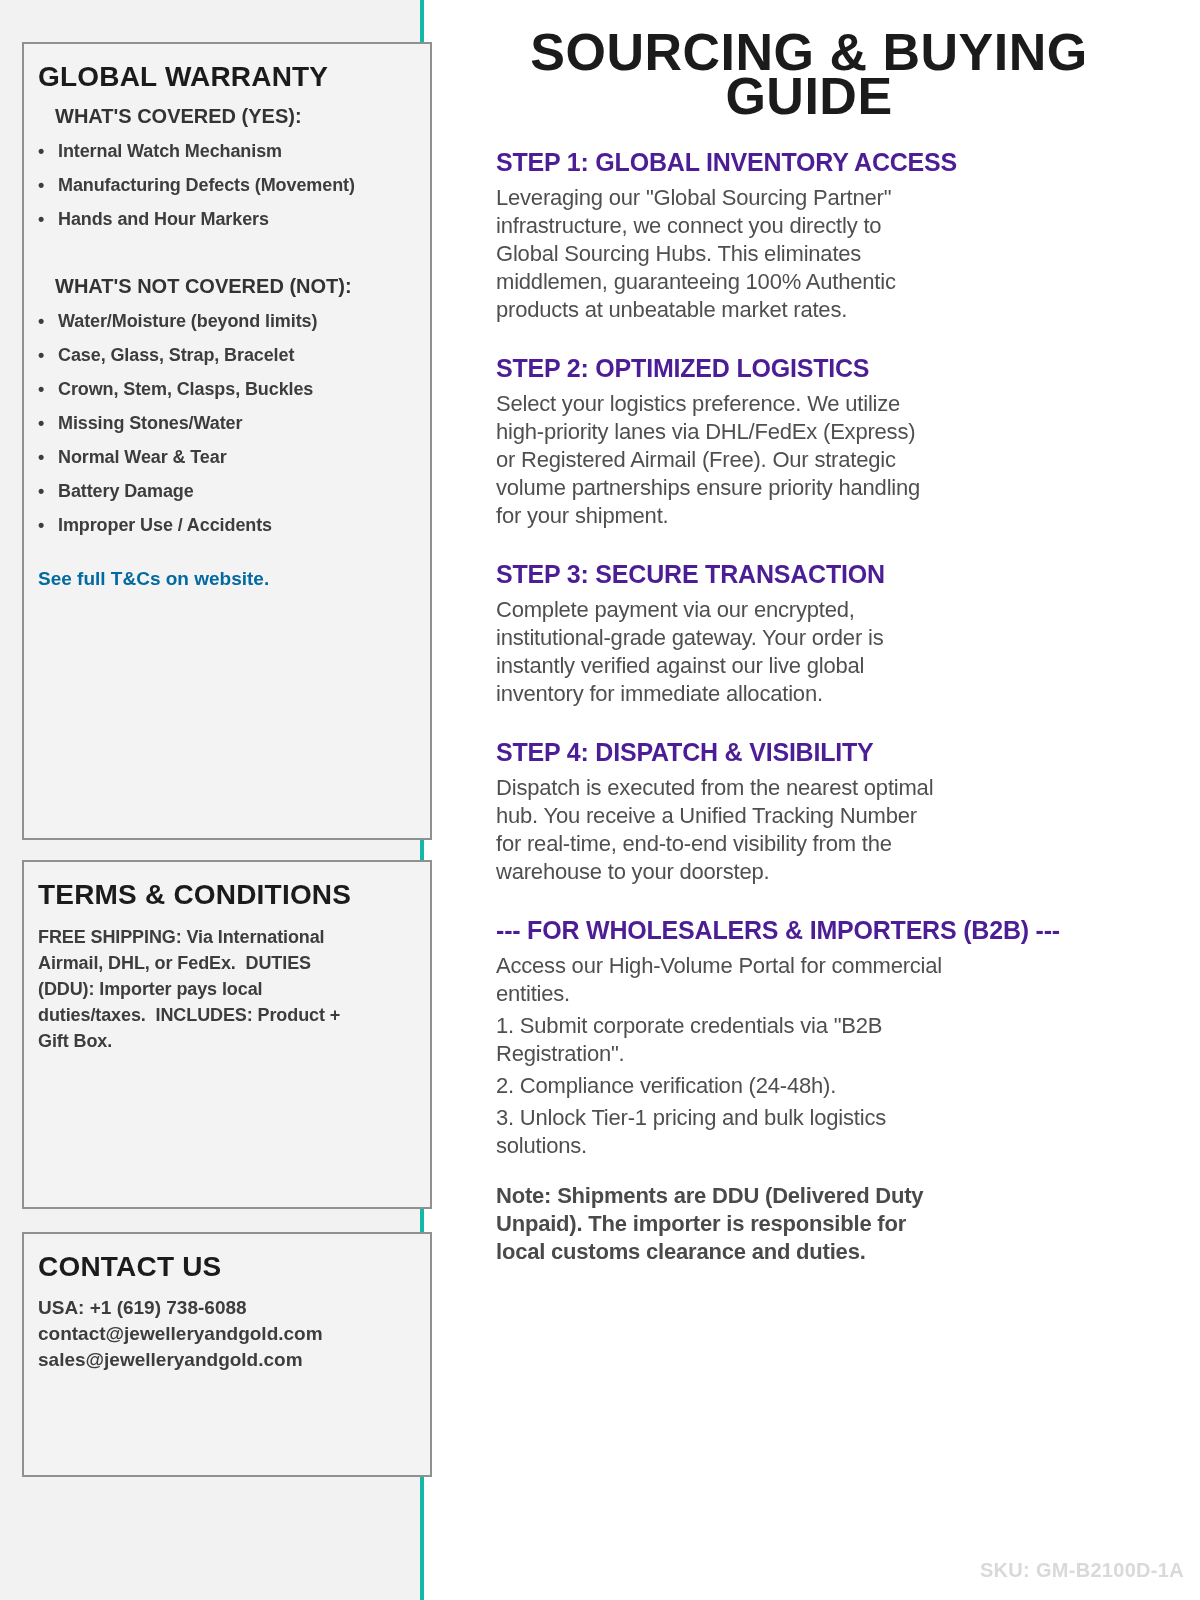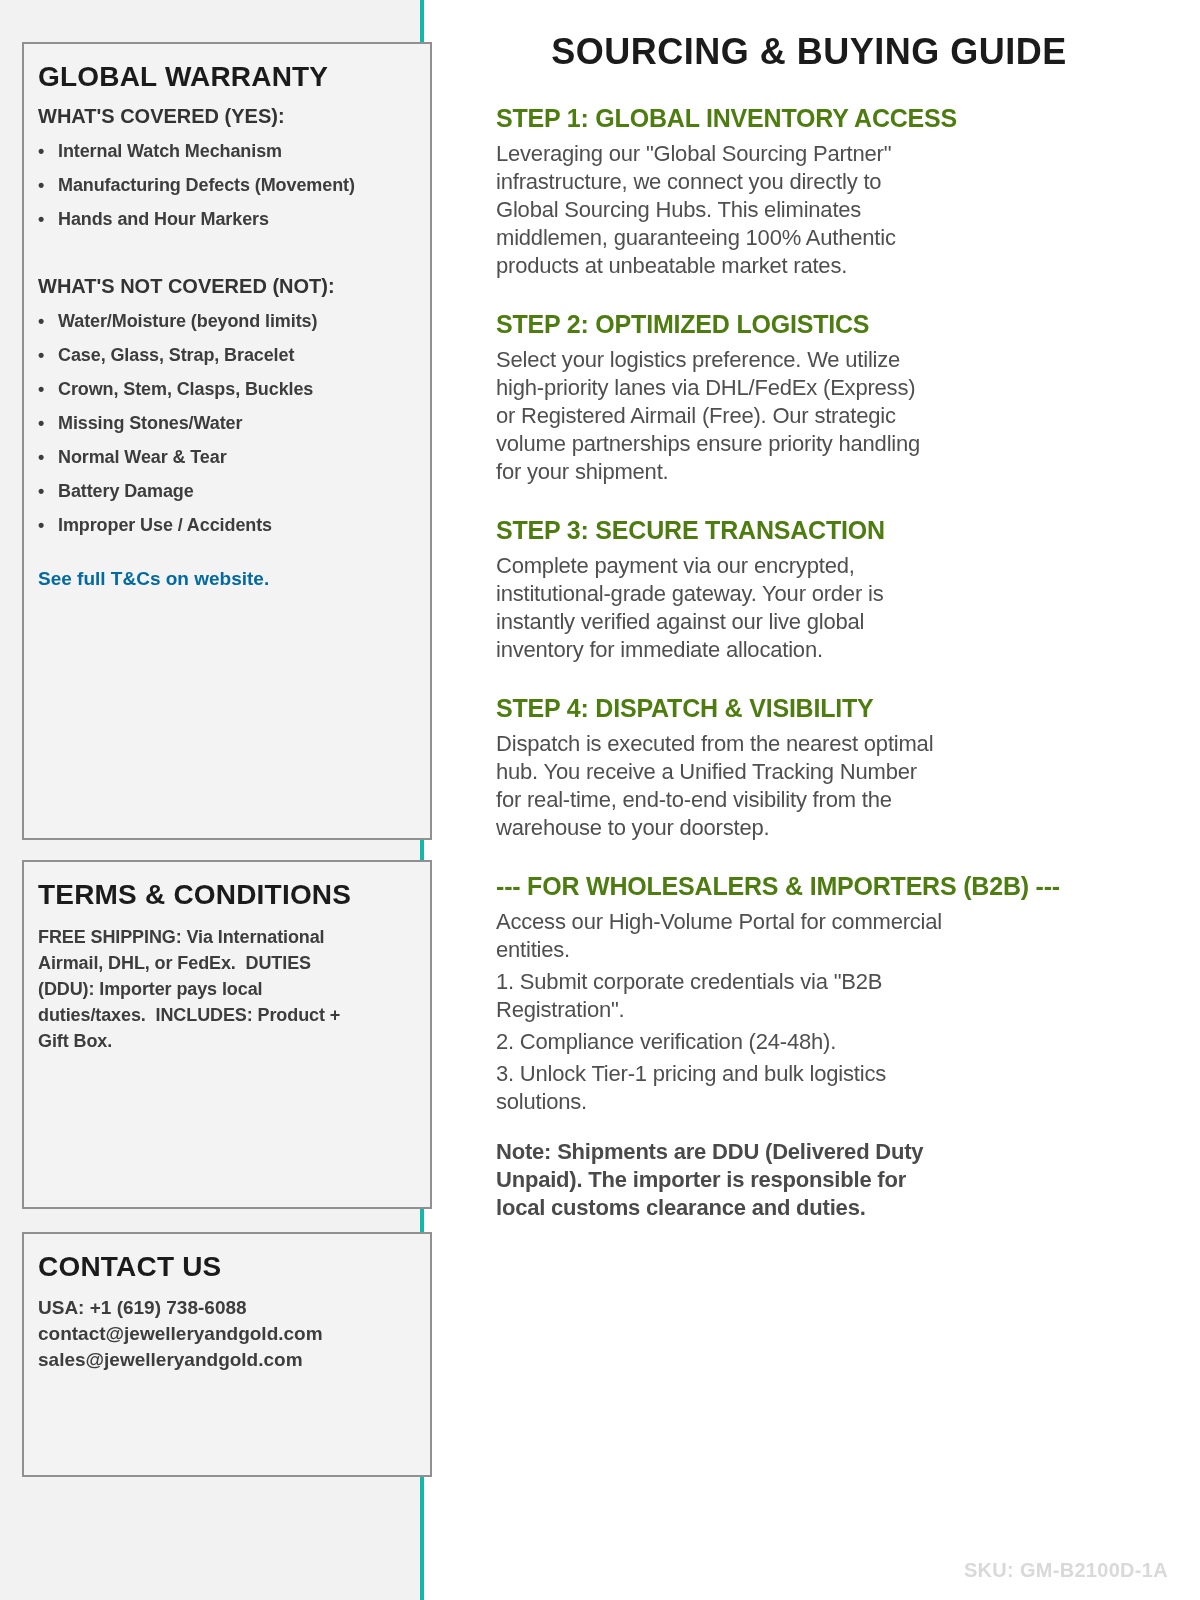--- a/index.html
+++ b/index.html
@@ -39,20 +39,21 @@
     color: #1b1b1b;
     letter-spacing: 0.2px;
     line-height: 34px;
   }
   .side-subhead {
     font-size: 20px;
     font-weight: 700;
     color: #333333;
     line-height: 24px;
     margin-top: 10px;
+    margin-left: 17px;
   }
   .side-subhead.second { margin-top: 44px; }
   .bullet-list { margin-top: 12px; }
   .bullet-row {
     display: flex;
     align-items: flex-start;
     font-size: 18px;
     font-weight: 700;
     color: #3d3d3d;
     line-height: 22px;
@@ -89,51 +90,51 @@
   .contact-line.first { margin-top: 12px; }
 
   
   .main {
     position: absolute;
     left: 458px; right: 0; top: 0; bottom: 0;
     background: #ffffff;
     padding: 30px 78px 0 38px;
   }
   .page-title {
-    font-size: 36px;
+    font-size: 52px;
     font-weight: 800;
     color: #1b1b1b;
     text-align: center;
     line-height: 44px;
     letter-spacing: 0.5px;
     margin-bottom: 24px;
   }
   .step-heading {
     font-size: 25px;
     font-weight: 700;
-    color: #4d7c0f;
+    color: #4c1d95;
     line-height: 32px;
     letter-spacing: -0.2px;
     margin-top: 28px;
   }
   .step-body {
     font-size: 22px;
     font-weight: 500;
     color: #4f4f4f;
     line-height: 28px;
     letter-spacing: -0.2px;
     margin-top: 6px;
     white-space: pre-wrap;
   }
   .b2b-item { margin-top: 4px; }
   .b2b-note { margin-top: 22px; font-weight: 600; color: #4a4a4a; }
 
   .sku-label {
     position: absolute;
-    right: 32px;
+    right: 16px;
     bottom: 18px;
     font-size: 20px;
     font-weight: 700;
     color: #d9d9d9;
     letter-spacing: 0.3px;
   }
 </style>
 </head>
 <body>
 

